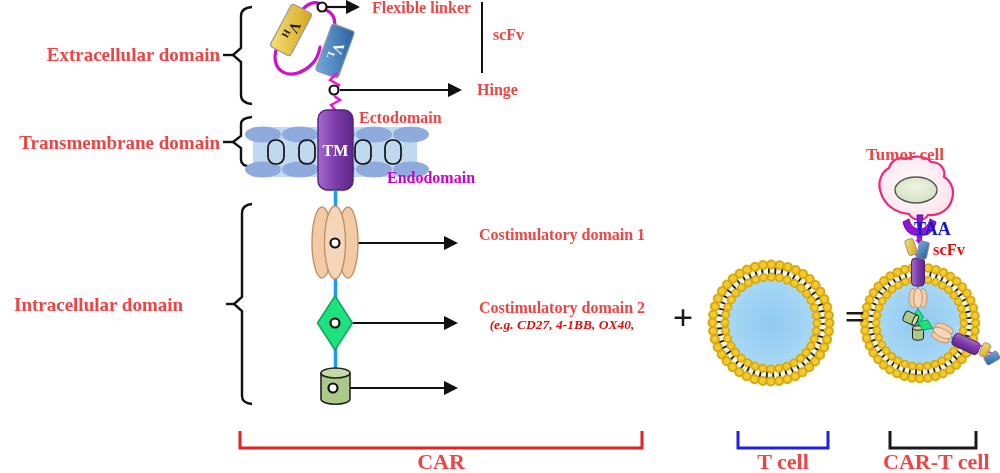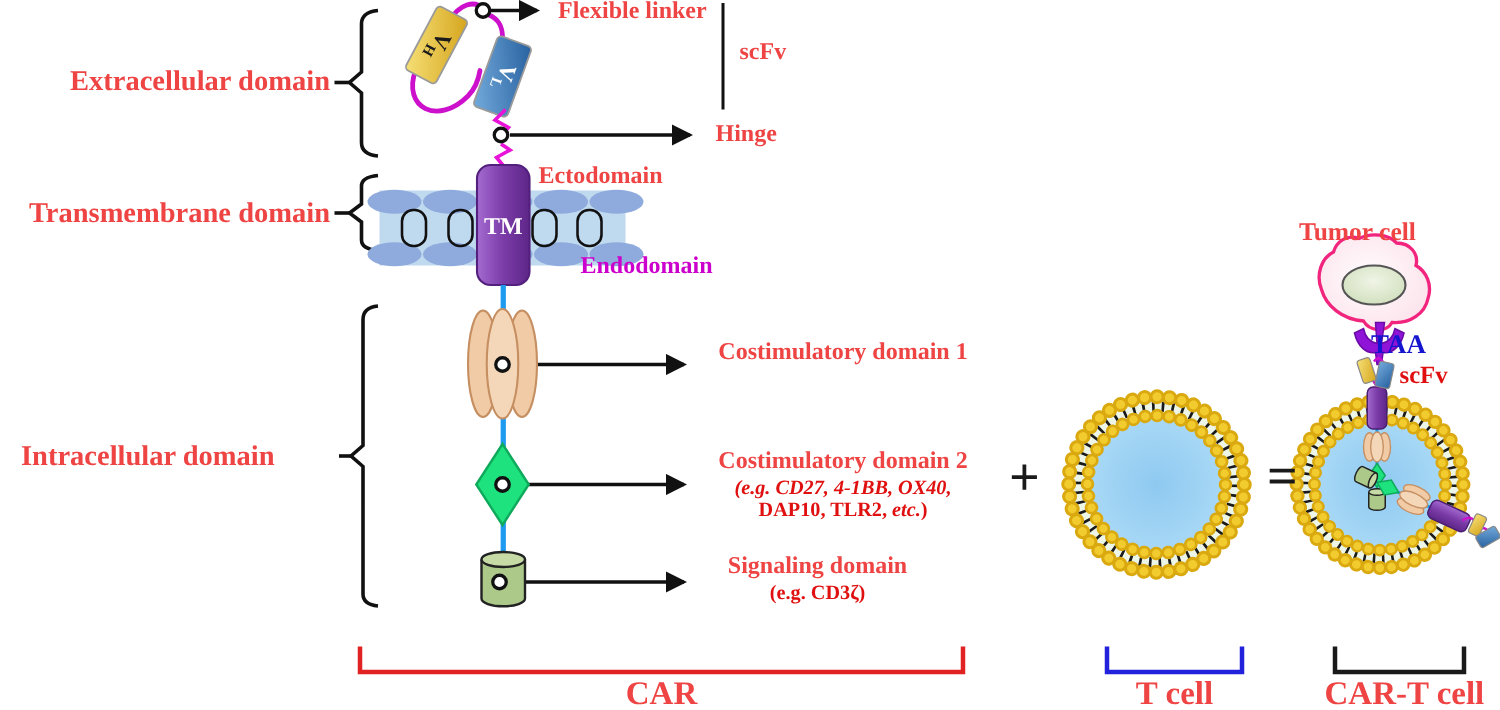--- a/index.html
+++ b/index.html
@@ -221,24 +221,21 @@
 <div class="lbl sm" style="left:372px;top:-1px;">Flexible linker</div>
 <div class="lbl sm" style="left:493px;top:26px;">scFv</div>
 <div class="lbl sm" style="left:477px;top:81px;">Hinge</div>
 <div class="lbl sm" style="left:359px;top:109px;">Ectodomain</div>
 <div class="lbl sm magenta" style="left:356px;top:169px;margin-left:31px;">Endodomain</div>
 
 <div class="lbl sm ctr" style="left:474px;top:226px;width:176px;">Costimulatory domain 1</div>
 
 <div class="lbl sm ctr" style="left:474px;top:299px;width:176px;">Costimulatory domain 2</div>
 <div class="lbl red ctr" style="left:474px;top:317px;width:176px;font-style:italic;">(e.g. CD27, 4-1BB, OX40,</div>
-<div class="lbl red ctr" style="left:474px;top:332px;width:176px;"><span>DAP10, TLR2, </span><i>etc.</i><span>)</span></div>
-
-<div class="lbl sm ctr" style="left:474px;top:369px;width:142px;">Signaling domain</div>
-<div class="lbl red ctr" style="left:474px;top:387px;width:142px;">(e.g. CD3ζ)</div>
+
 
 <div class="lbl sign" style="left:665px;top:298px;width:36px;">+</div>
 <div class="lbl sign" style="left:837px;top:297px;width:36px;">=</div>
 
 <div class="lbl" style="left:866px;top:145px;font-size:17px;">Tumor cell</div>
 <div class="lbl blue" style="left:914px;top:219px;font-size:18px;">TAA</div>
 <div class="lbl" style="left:933px;top:241px;font-size:16.5px;color:#E01010;">scFv</div>
 
 <div class="lbl bottom" style="left:391px;top:450px;width:100px;">CAR</div>
 <div class="lbl bottom" style="left:733px;top:450px;width:100px;">T cell</div>

